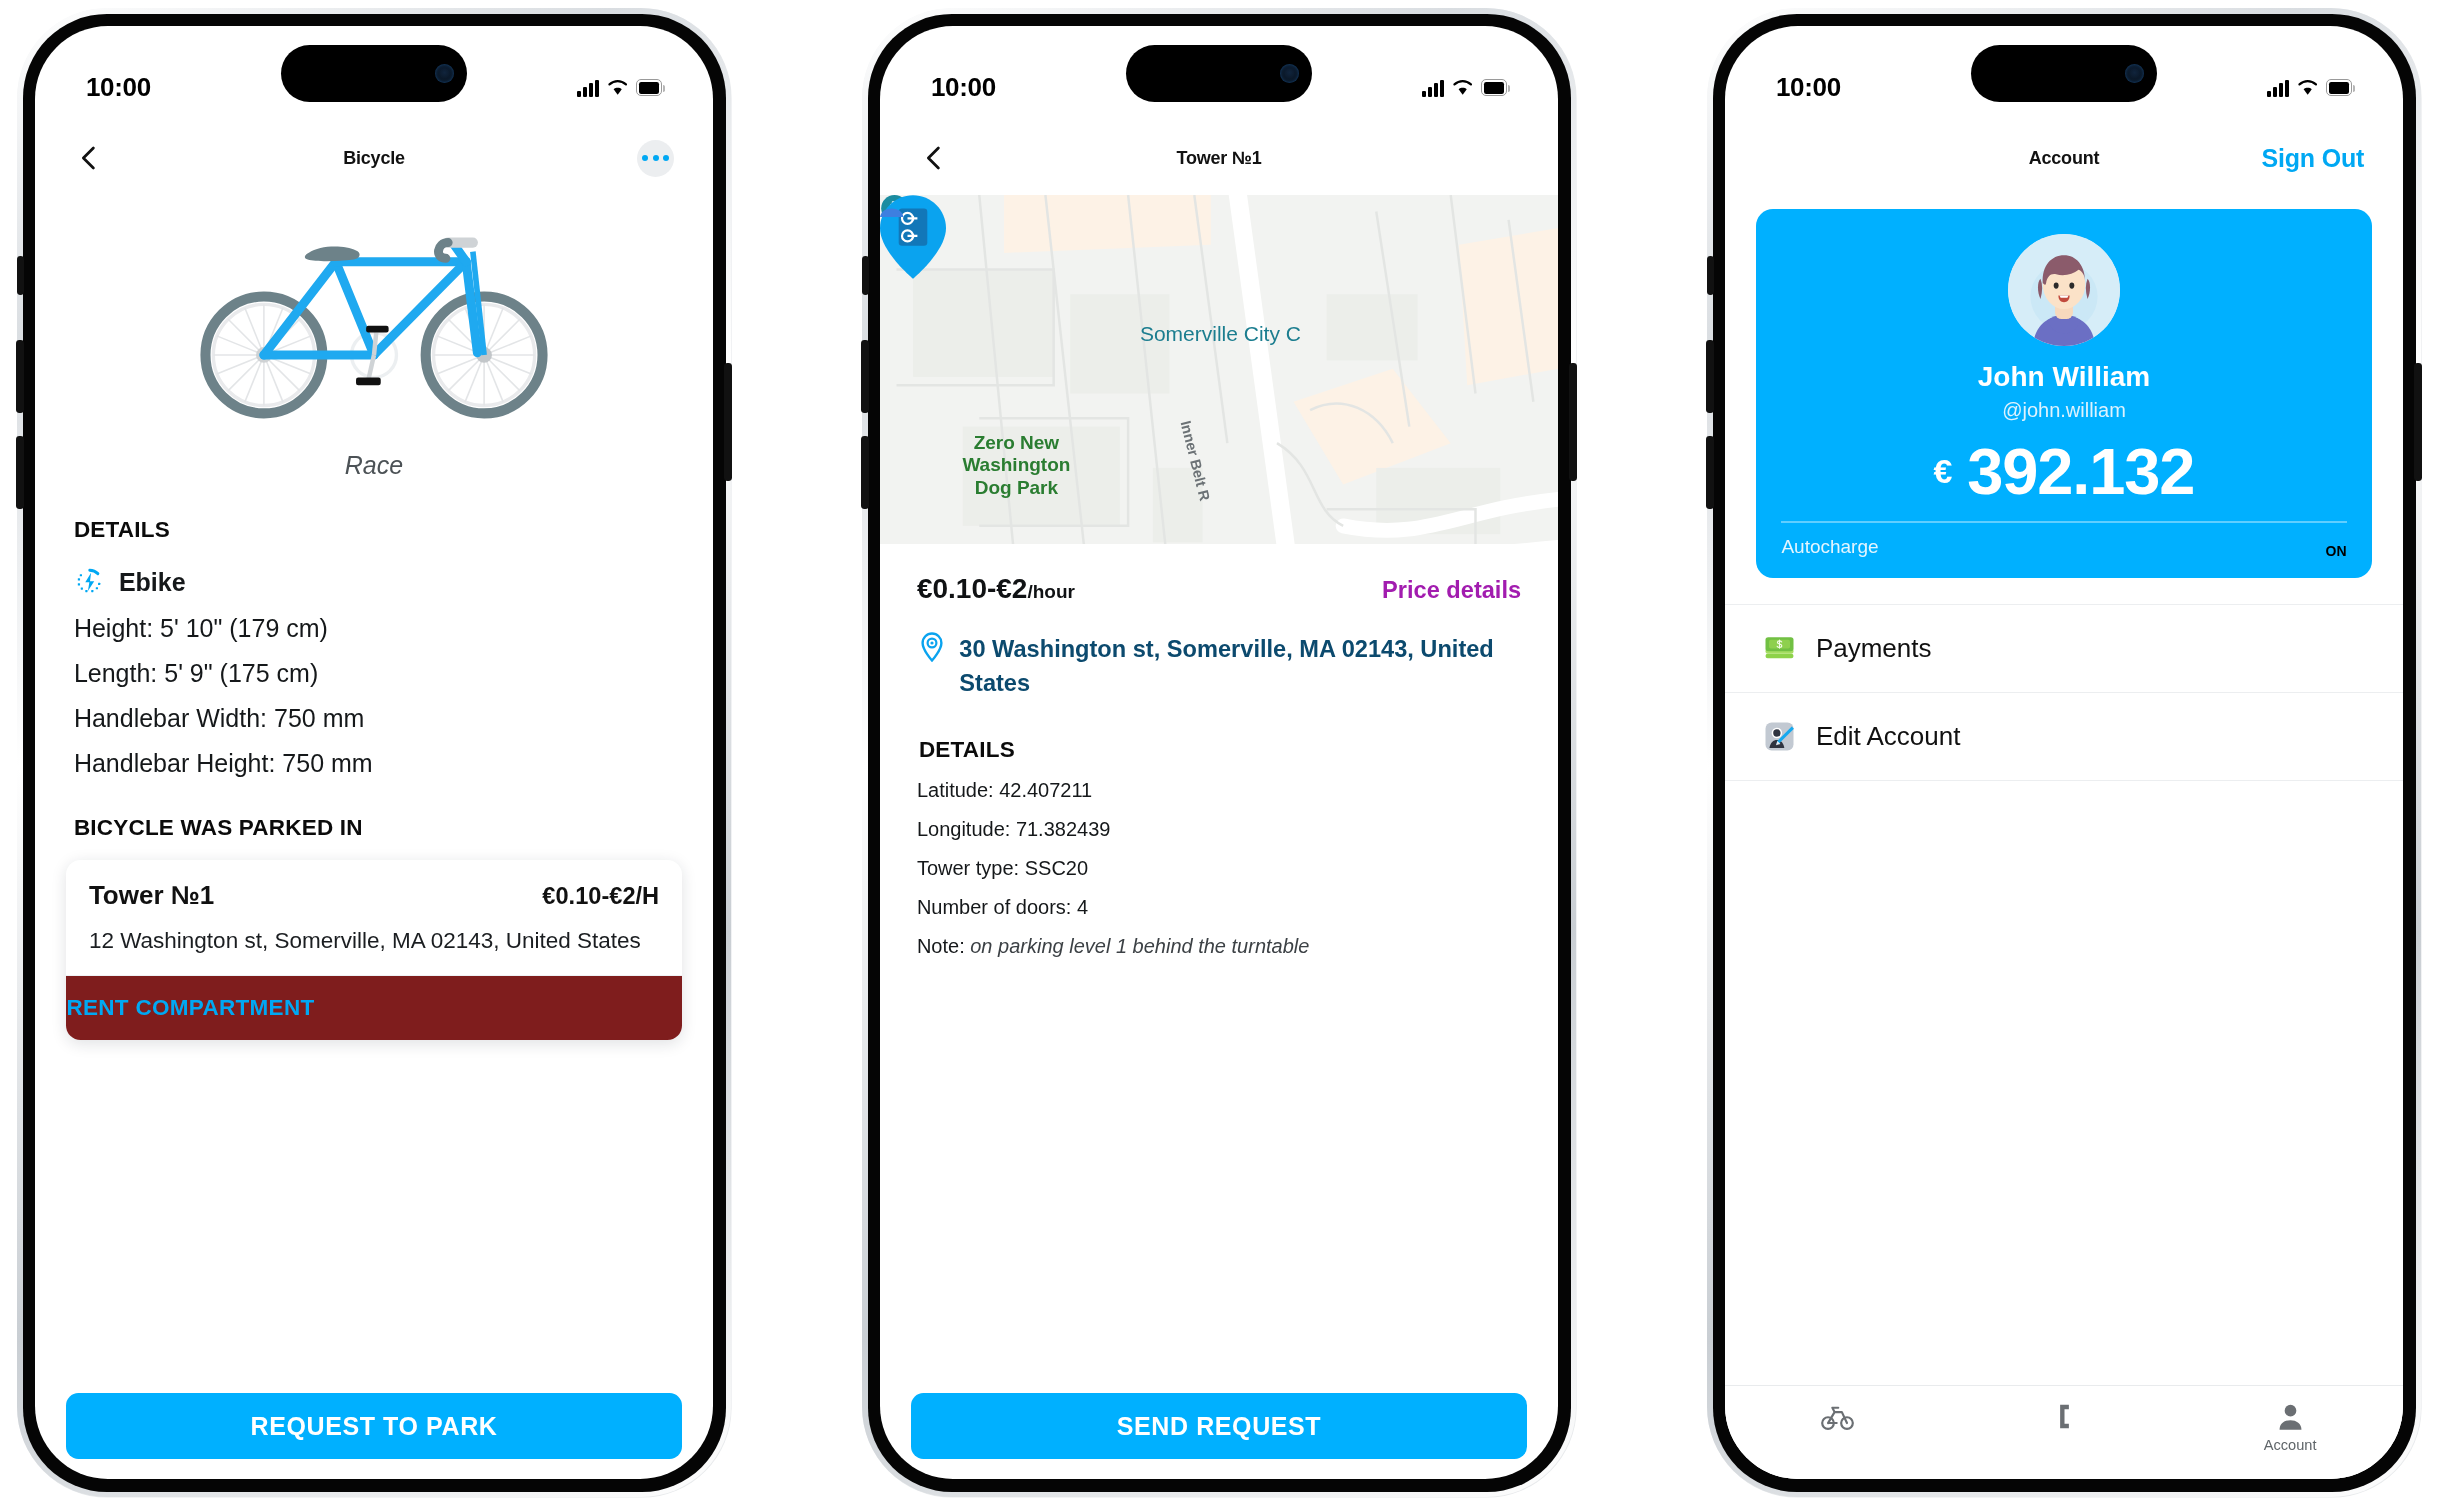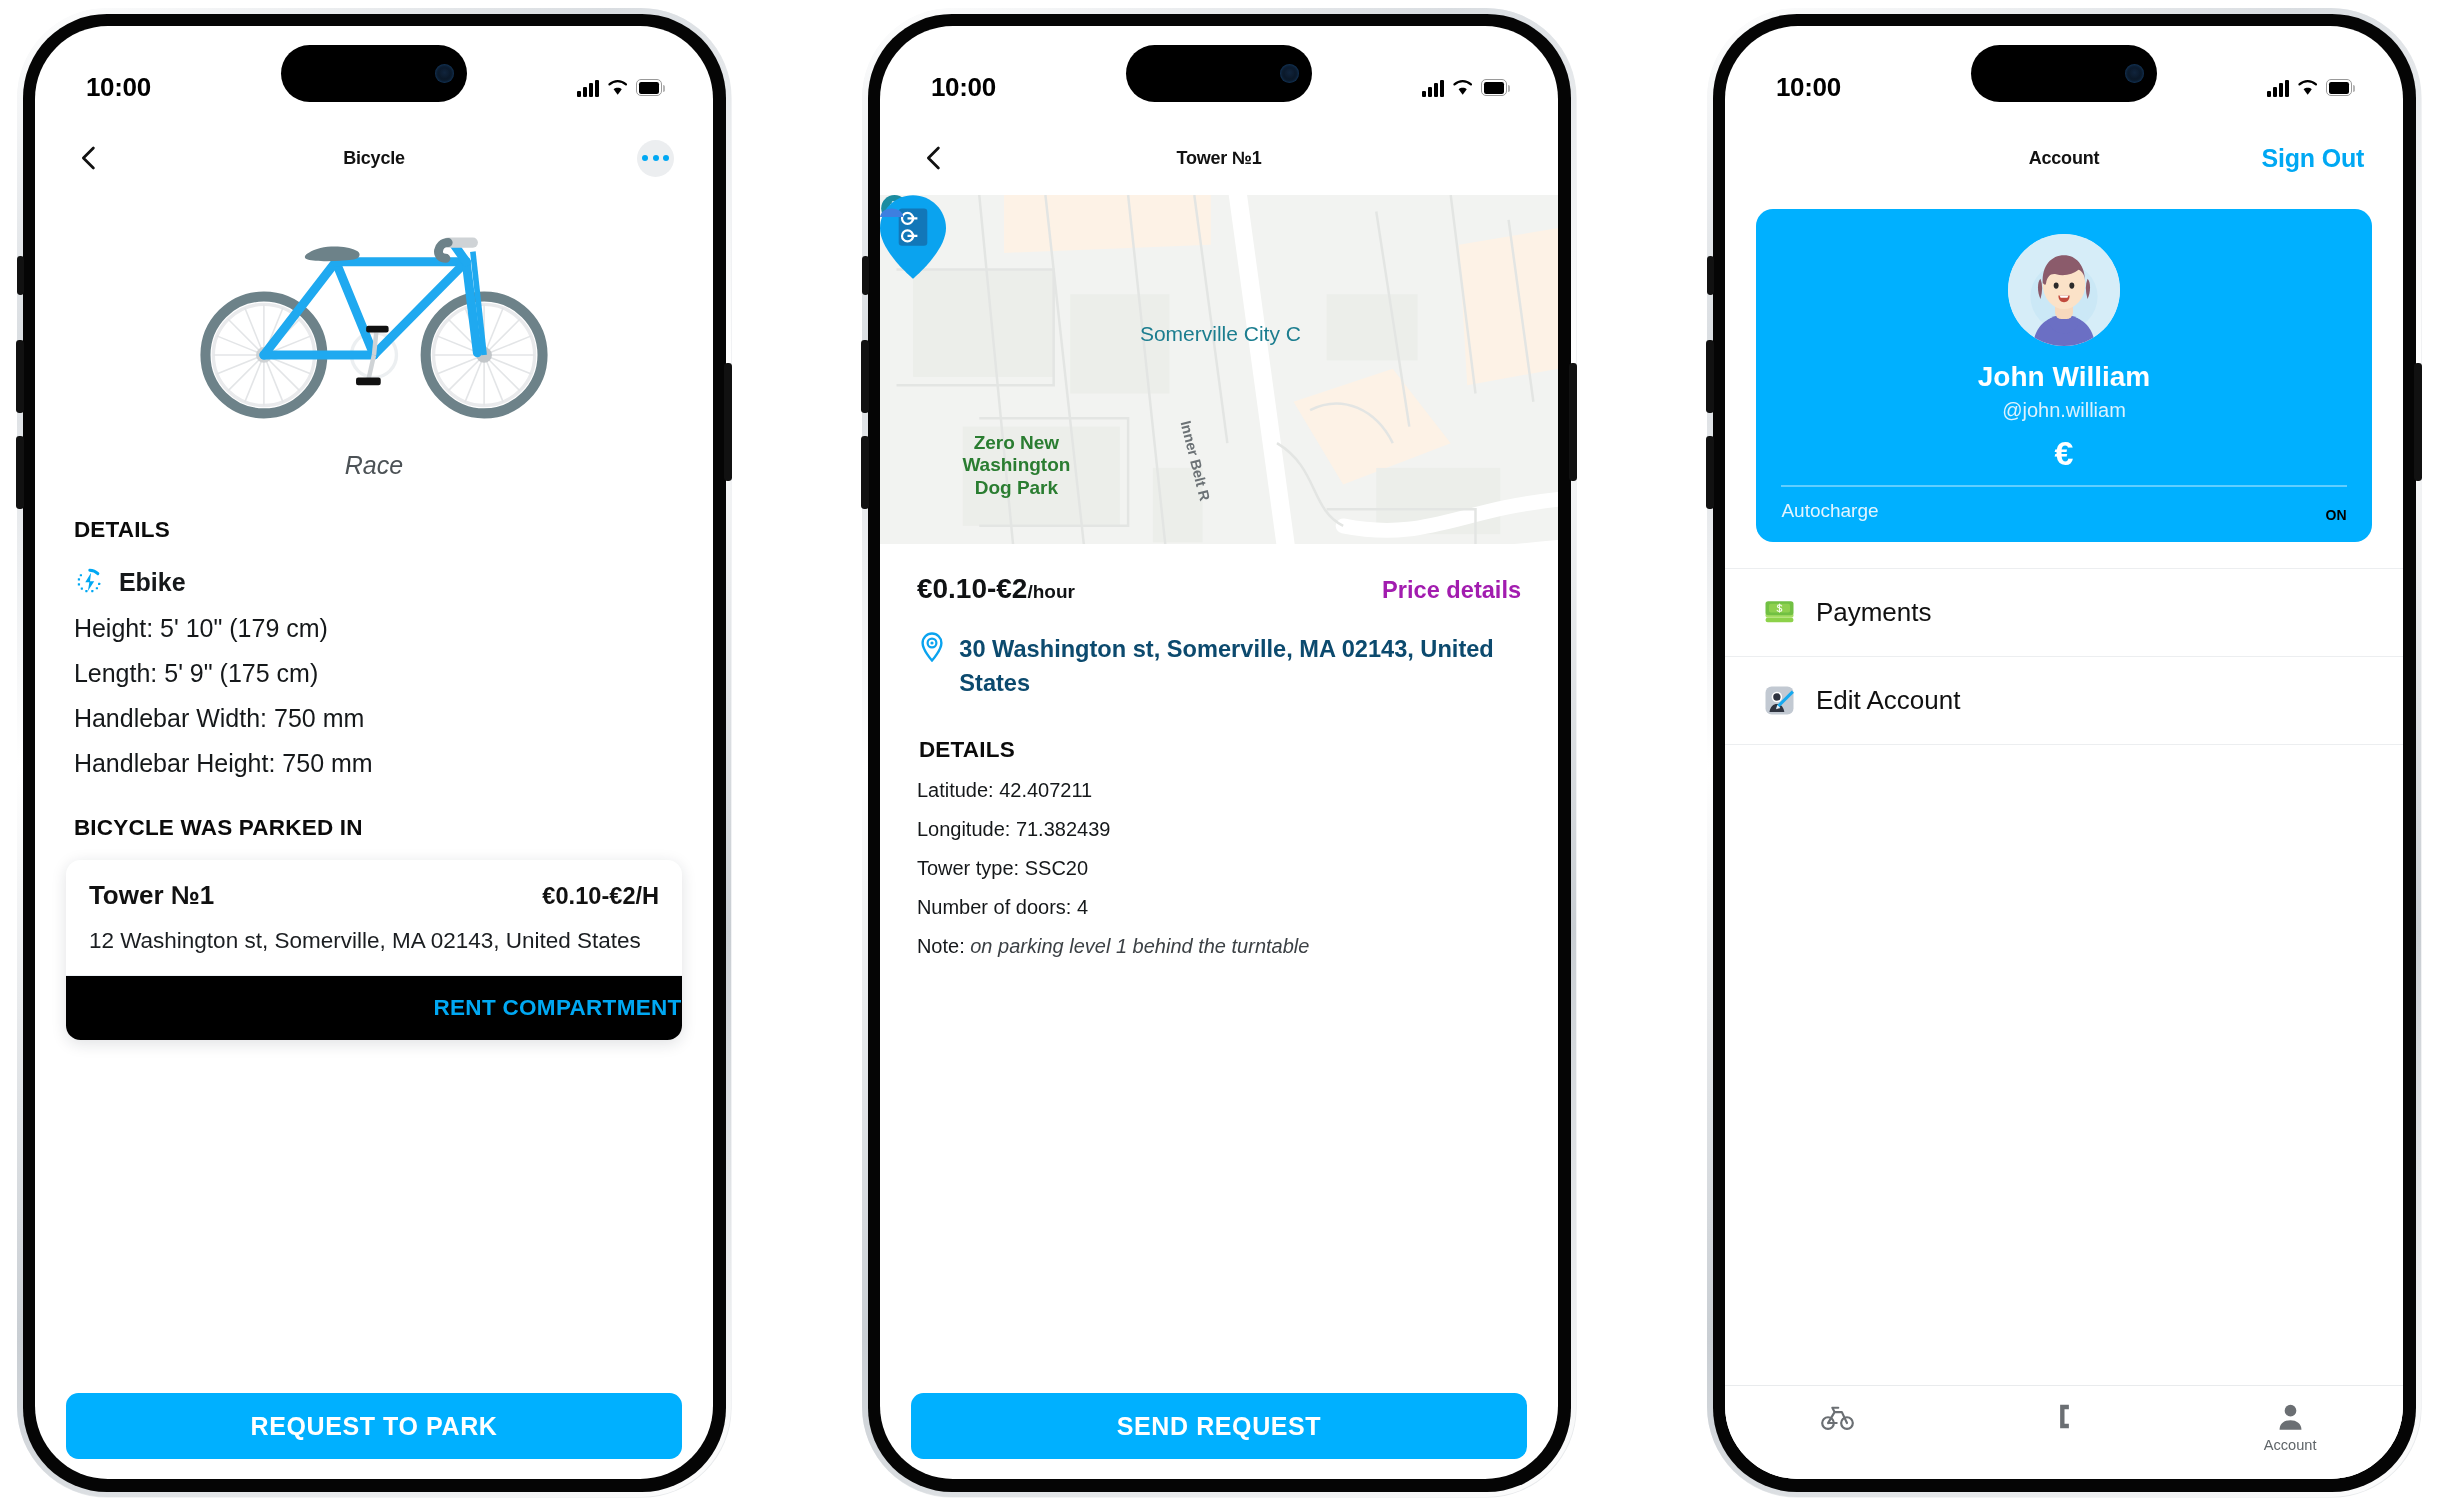--- a/index.html
+++ b/index.html
@@ -148,22 +148,22 @@
     box-shadow: 0 3.4px 14.6px rgba(20,30,45,.13);
     overflow: hidden;
   }
   .park-card .top { padding: 20px 22.5px 20px 22.5px; }
   .park-row1 { display:flex; justify-content: space-between; align-items: baseline; }
   .park-name { font-size: 26px; font-weight: 800; color:#111;}
   .park-price { font-size: 23.6px; font-weight: 800; color:#111;}
   .park-addr { font-size: 22.5px; color:#1b1e21; margin-top: 14.6px; line-height: 1.3; }
   .rent-bar {
     border-top: 1.1px solid #eef2f6;
-    background: #000000;
-    text-align:right; padding: 19px 0;
+    background: #7f1d1d;
+    text-align:left; padding: 19px 0;
     font-size: 22.5px; font-weight: 700; color:#00a8f3; letter-spacing:0.3px;
   }
   .cta {
     position:absolute; left: 31.5px; right: 31.5px; bottom: 20px;
     background: #00b0ff; color:#fff; border:none; border-radius: 12.4px;
     height: 66px; font-size: 25px; font-weight: 800; letter-spacing: 0.6px;
     font-family: "Liberation Sans", sans-serif; cursor:pointer;
   }
   .cta-wrap { position:absolute; left:0; right:0; bottom:0; height: 101px; }
 
@@ -624,20 +624,21 @@
               <ellipse cx="43" cy="46" rx="2.2" ry="2.8" fill="#2b2b2b"></ellipse>
               <ellipse cx="57" cy="46" rx="2.2" ry="2.8" fill="#2b2b2b"></ellipse>
               <path d="M45 55h10c0 4-2 6-5 6s-5-2-5-6z" fill="#c14a3d"></path>
               <path d="M46 55h8l-1 2h-6z" fill="#fff"></path>
             </svg>
           </div>
           <div class="acct-name">John William</div>
           <div class="acct-handle">@john.william</div>
           <div class="balance">
             <div class="bal-cur">€</div>
+            <div class="bal-num">392.132</div>
           </div>
           <div class="acct-div"></div>
           <div class="acct-foot">
             <div class="lbl">Autocharge</div>
             <div class="val">ON</div>
           </div>
         </div>
 
         <div class="menu">
 

